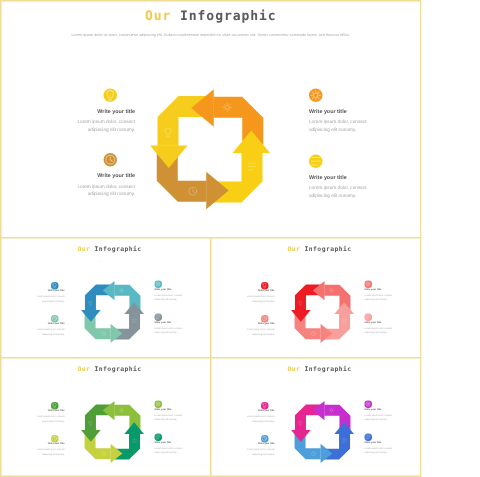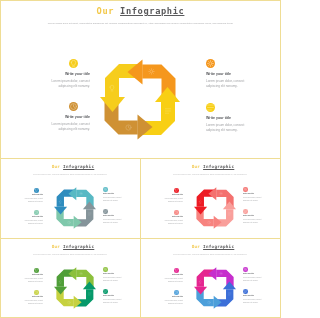--- a/index.html
+++ b/index.html
@@ -7,21 +7,21 @@
        font-family:"Liberation Sans",sans-serif;}
   .page{position:relative;width:281px;height:318px;background:#fff;}
   .frame{position:absolute;left:0;top:0;width:281px;height:318px;
          border:1.4px solid #EFDD95;box-sizing:border-box;}
   .hdiv{position:absolute;left:0;width:281px;height:1.4px;background:#EFDD95;}
   .vdiv{position:absolute;top:158px;left:140px;width:1.4px;height:160px;background:#EFDD95;}
 
   .hero{position:absolute;left:0;top:0;width:281px;height:158px;overflow:hidden;}
   .hero .title{position:absolute;left:0;top:6px;width:281px;text-align:center;
       font-family:"DejaVu Sans Mono",monospace;font-size:8.7px;font-weight:bold;letter-spacing:.62px;}
-  .ac{color:#F2C94C;} .mn{color:#5A5A5C;text-decoration:underline;}
+  .ac{color:#F2C94C;} .mn{color:#5A5A5C;}
   .hero .sub{position:absolute;left:25px;top:22px;width:231px;text-align:center;
       font-size:2.5px;line-height:4px;color:#a9a9ab;white-space:nowrap;overflow:hidden;}
   .hero .fig{position:absolute;left:100px;top:59px;width:80px;height:81px;}
 
   .blk{position:absolute;width:47px;}
   .blk .dot{position:absolute;width:9px;height:9px;border-radius:50%;top:0;}
   .di{position:absolute;left:0;top:0;width:100%;height:100%;display:block;}
   .blk .bt{font-size:3.6px;font-weight:bold;color:#55565A;}
   .blk .bb{font-size:3.15px;line-height:5px;color:#A2A3A6;margin-top:2.6px;}
   .blk.l{text-align:right;left:43px;} .blk.l .dot{right:12px;}

